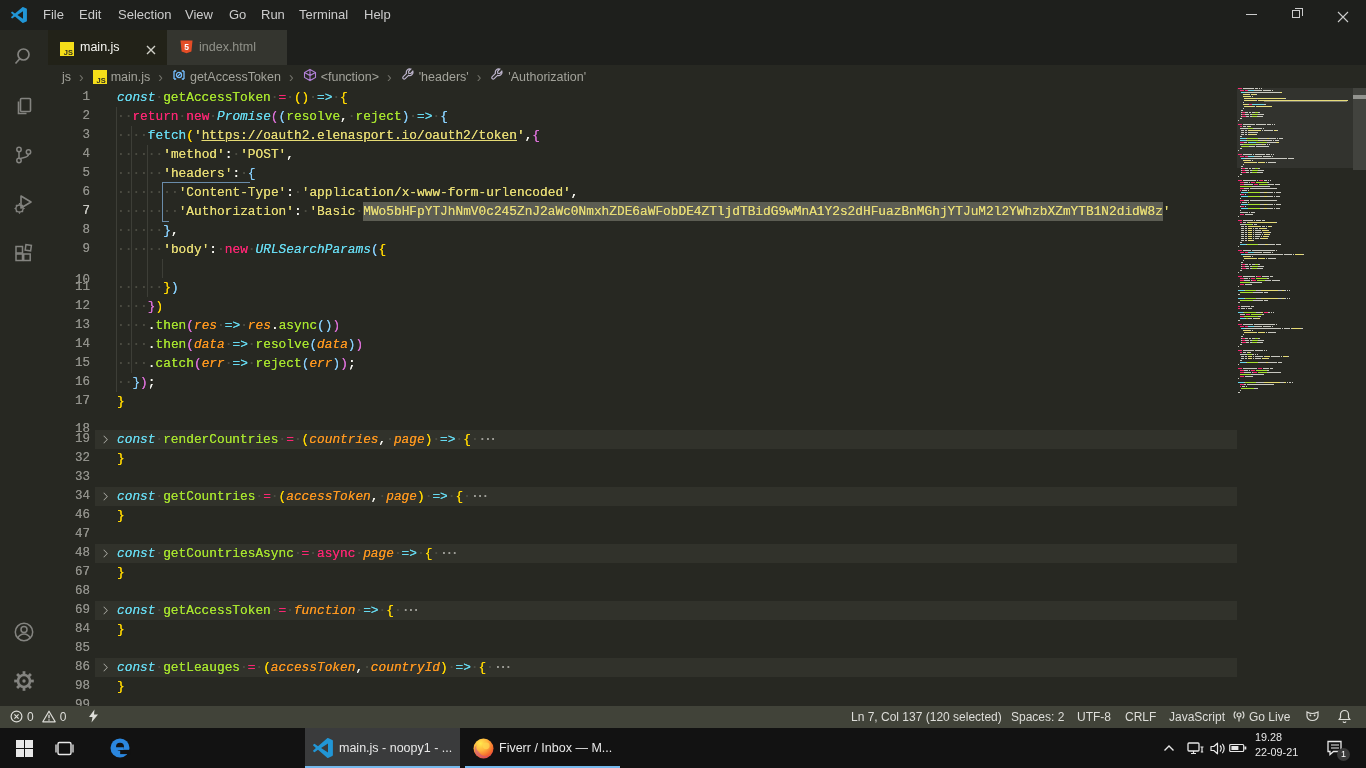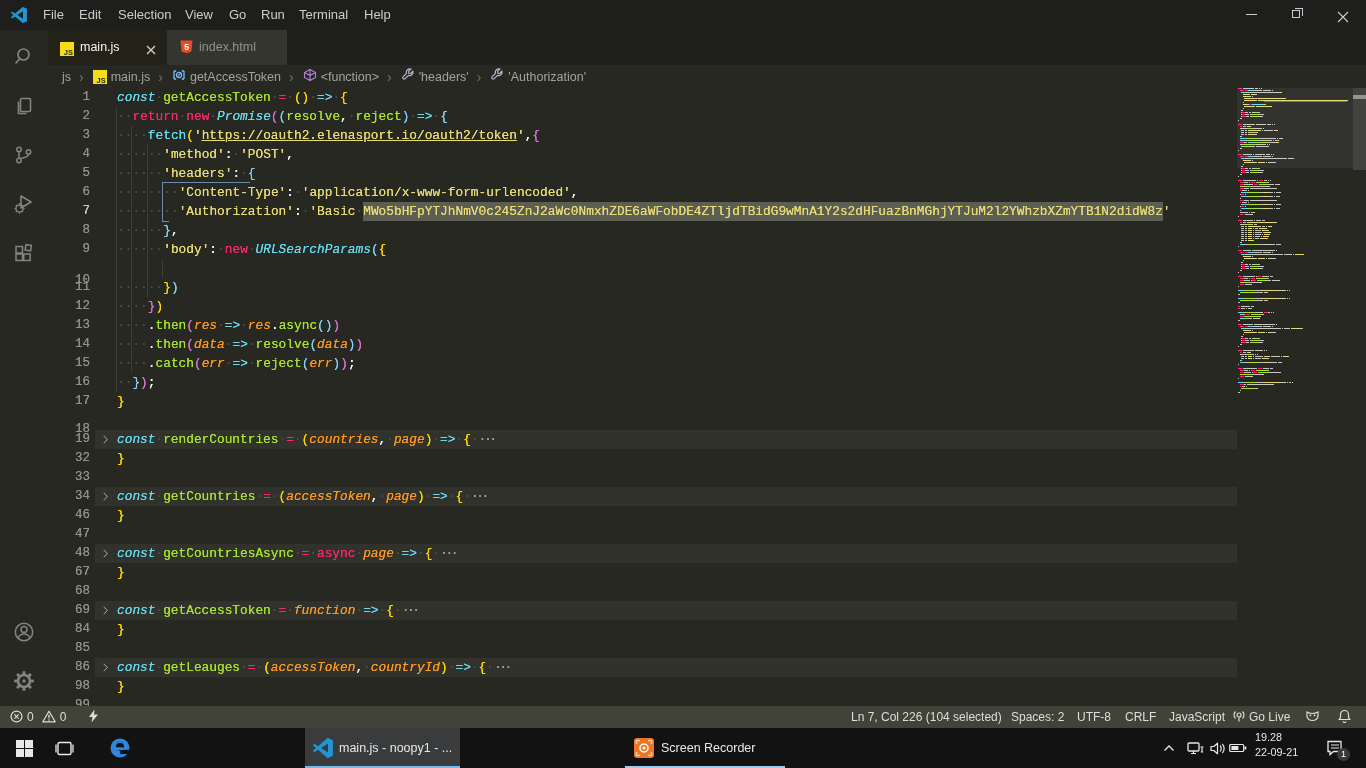--- a/index.html
+++ b/index.html
@@ -1166,21 +1166,21 @@
         <circle cx="6.5" cy="6.5" r="5.4" fill="none" stroke="#ddddd8" stroke-width="1.2"></circle>
         <path d="M4.4 4.4 L8.6 8.6 M8.6 4.4 L4.4 8.6" stroke="#ddddd8" stroke-width="1.2"></path>
       </svg><span style="margin-left:4px">0</span><span style="margin-left:8px"><svg width="14" height="13" viewBox="0 0 14 13" style="">
           <path d="M7 1.2 L13.2 11.8 H0.8 Z" fill="none" stroke="#ddddd8" stroke-width="1.2" stroke-linejoin="round"></path>
           <path d="M7 4.8v3.4" stroke="#ddddd8" stroke-width="1.3"></path>
           <circle cx="7" cy="10" r="0.8" fill="#ddddd8"></circle>
         </svg></span><span style="margin-left:4px">0</span></span>
     <span class="st" style="left:88px"><svg width="11" height="14" viewBox="0 0 11 14" style="">
         <path d="M6.5 0.5 L1 8 h3.5 L3.5 13.5 L10 5.5 H6 Z" fill="#ddddd8"></path>
       </svg></span>
-    <span class="st" style="left:851px">Ln 7, Col 226 (104 selected)</span>
+    <span class="st" style="left:851px">Ln 7, Col 137 (120 selected)</span>
     <span class="st" style="left:1011px">Spaces: 2</span>
     <span class="st" style="left:1077px">UTF-8</span>
     <span class="st" style="left:1125px">CRLF</span>
     <span class="st" style="left:1169px">JavaScript</span>
     <span class="st" style="left:1232px"><svg width="14" height="14" viewBox="0 0 14 14" style="">
         <circle cx="7" cy="6" r="2" fill="none" stroke="#ddddd8" stroke-width="1.2"></circle>
         <path d="M3.5 9.5 a5 5 0 0 1 0-7 M10.5 2.5 a5 5 0 0 1 0 7" fill="none" stroke="#ddddd8" stroke-width="1.2"></path>
         <path d="M7 8.5 v4" stroke="#ddddd8" stroke-width="1.2"></path>
       </svg><span style="margin-left:3px">Go Live</span></span>
     <span class="st" style="left:1305px"><svg width="15" height="14" viewBox="0 0 15 14" style="">
@@ -1218,31 +1218,38 @@
     </div>
     <div class="tbtn" style="left:305px;width:155px;background:#3a3b3c">
       <div class="tray" style="left:7px;width:22px">
         <svg width="20" height="20" viewBox="0 0 100 100">
           <path fill-rule="evenodd" fill="#2196d6" d="M96.5 10 L75 0 a4 4 0 0 0-4 .8 L25 41 9.5 29.5 a3.5 3.5 0 0 0-4.3.3 L1 33.6 a3 3 0 0 0 0 4.4 L14.5 50 1 62 a3 3 0 0 0 0 4.4 l4.2 3.8 a3.5 3.5 0 0 0 4.3.3 L25 59 71 99.2 a4 4 0 0 0 4 .8 L96.5 90 A5 5 0 0 0 99.5 85.4 V14.6 A5 5 0 0 0 96.5 10 Z M75 27.3 L40.2 50 75 72.7 Z"></path>
         </svg>
       </div>
       <span style="position:absolute;left:34px;line-height:40px">main.js - noopy1 - ...</span>
       <div class="tbu"></div>
     </div>
-    <div class="tbtn" style="left:625px;width:160px">
-      <div class="tray" style="left:8px;width:22px">
-        <svg width="20" height="20" viewBox="0 0 20 20" style="">
-          <rect x="0" y="0" width="20" height="20" rx="3" fill="#ed7524"></rect>
-          <path d="M2.5 6 V2.5 H6 M14 2.5 h3.5 V6 M17.5 14 v3.5 H14 M6 17.5 H2.5 V14" fill="none" stroke="#f9c9a3" stroke-width="1.6"></path>
-          <circle cx="10" cy="10" r="4" fill="none" stroke="#fff" stroke-width="1.5"></circle>
-          <circle cx="10" cy="10" r="1.6" fill="#fff"></circle>
+    <div class="tbtn" style="left:465px;width:155px">
+      <div class="tray" style="left:7px;width:22px">
+        <svg width="21" height="21" viewBox="0 0 21 21" style="">
+          <defs>
+            <radialGradient id="ffg" cx="0.35" cy="0.25" r="0.9">
+              <stop offset="0" stop-color="#ffe94d"></stop>
+              <stop offset="0.4" stop-color="#ffb23d"></stop>
+              <stop offset="0.75" stop-color="#f3662c"></stop>
+              <stop offset="1" stop-color="#e0336f"></stop>
+            </radialGradient>
+          </defs>
+          <circle cx="10.5" cy="10.5" r="10" fill="url(#ffg)"></circle>
+          <path d="M4.2 6 a7.8 7.8 0 0 0 11 11.5 a8.5 8.5 0 0 1-9.5-3.8 a5.5 5.5 0 0 1-1.5-7.7" fill="#c24b93" opacity="0.5"></path>
+          <circle cx="13.2" cy="7.8" r="3.4" fill="#ffd54d" opacity="0.75"></circle>
         </svg>
       </div>
-      <span style="position:absolute;left:36px;line-height:40px">Screen Recorder</span>
-      <div class="tbu" style="background:#9ecbee"></div>
+      <span style="position:absolute;left:34px;line-height:40px">Fiverr / Inbox — M...</span>
+      <div class="tbu"></div>
     </div>
     <div class="tray" style="left:1160px;width:18px">
       <svg width="12" height="8" viewBox="0 0 12 8" style="">
         <path d="M1.5 6.5 L6 2 L10.5 6.5" fill="none" stroke="#e8e8e8" stroke-width="1.4"></path>
       </svg>
     </div>
     <div class="tray" style="left:1184px;width:22px">
       <svg width="17" height="13" viewBox="0 0 17 13" style="">
         <rect x="1" y="1" width="11" height="8" rx="1" fill="none" stroke="#e8e8e8" stroke-width="1.3"></rect>
         <path d="M4 11.5 h5 M6.5 9 v2.5" stroke="#e8e8e8" stroke-width="1.2"></path>

